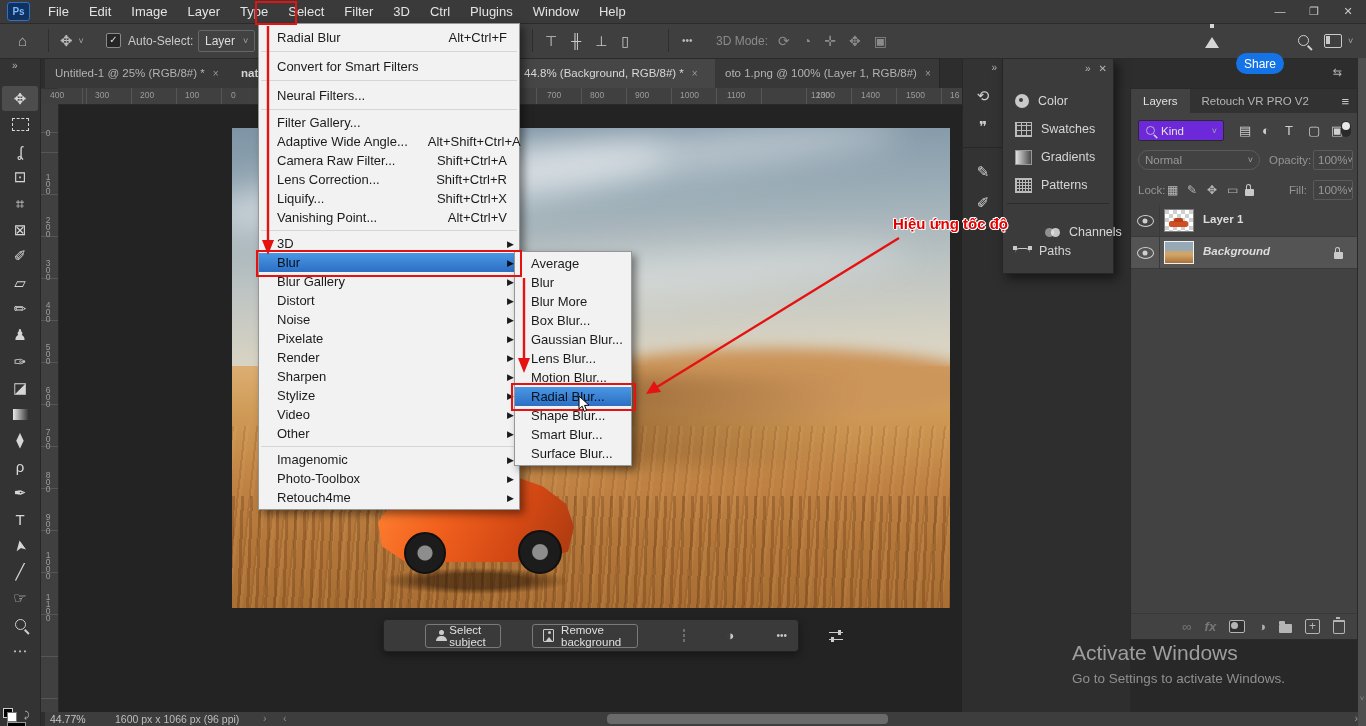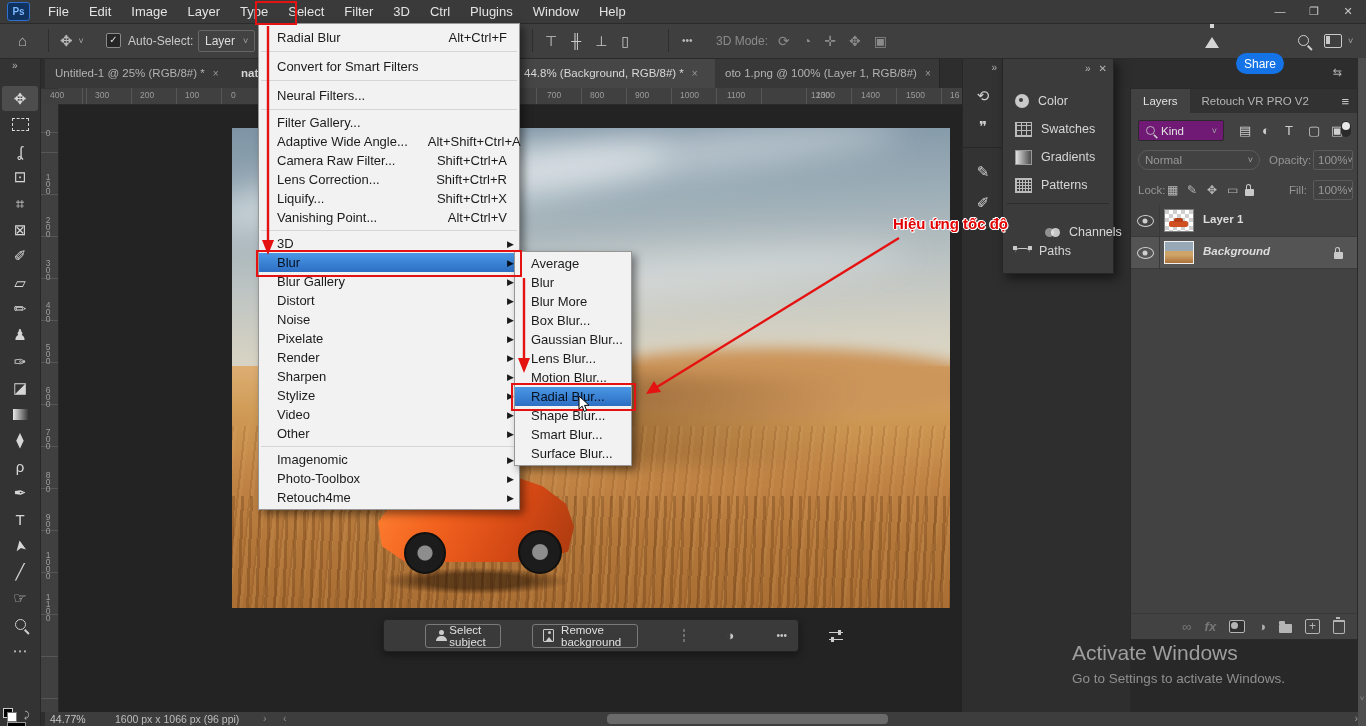--- a/index.html
+++ b/index.html
@@ -142,21 +142,21 @@
   #layers-dock-top .coll{position:absolute;right:24px;top:8px;color:#b0b0b0;font-size:11px;}
   #right-scroll{position:absolute;left:1358px;top:58px;width:8px;height:668px;background:#4e4e4e;z-index:30;}
   #right-scroll .ch{position:absolute;left:0;width:8px;text-align:center;color:#8a8a8a;font-size:8px;}
   #layers-panel{position:absolute;left:1130px;top:88px;width:228px;height:552px;background:#424242;
                 border:1px solid #2a2a2a;box-sizing:border-box;z-index:7;font-size:11.5px;}
   #lp-tabs{position:absolute;left:0;top:0;width:226px;height:24px;background:#323232;display:flex;}
   .lp-tab{padding:0 12px;line-height:24px;font-size:11.5px;color:#b5b5b5;}
   .lp-tab.active{background:#424242;color:#e2e2e2;}
   #lp-menu{position:absolute;right:8px;top:5px;color:#c9c9c9;font-size:13px;}
   #kind-row{position:absolute;left:0;top:24px;width:226px;height:34px;display:flex;align-items:center;}
-  #kind-dd{position:absolute;left:7px;top:7px;width:86px;height:21px;background:#701a75;
+  #kind-dd{position:absolute;left:7px;top:7px;width:86px;height:21px;background:#6d28d9;
            border:1px solid #2a2a2a;border-radius:2px;display:flex;align-items:center;gap:5px;
            padding:0 6px;box-sizing:border-box;color:#e0e0e0;}
   .kr-ic{position:absolute;top:10px;color:#cfcfcf;font-size:13px;}
   #kind-toggle{position:absolute;right:6px;top:8px;width:10px;height:16px;background:#2a2a2a;
                border-radius:5px;}
   #kind-toggle::after{content:"";position:absolute;left:1px;top:1px;width:8px;height:8px;border-radius:50%;background:#e8e8e8;}
   #blend-row{position:absolute;left:0;top:58px;width:226px;height:28px;color:#959595;}
   #blend-dd{position:absolute;left:7px;top:3px;width:122px;height:20px;border:1px solid #5a5a5a;
             border-radius:10px;display:flex;align-items:center;justify-content:space-between;
             padding:4px 6px;box-sizing:border-box;color:#989898;}

